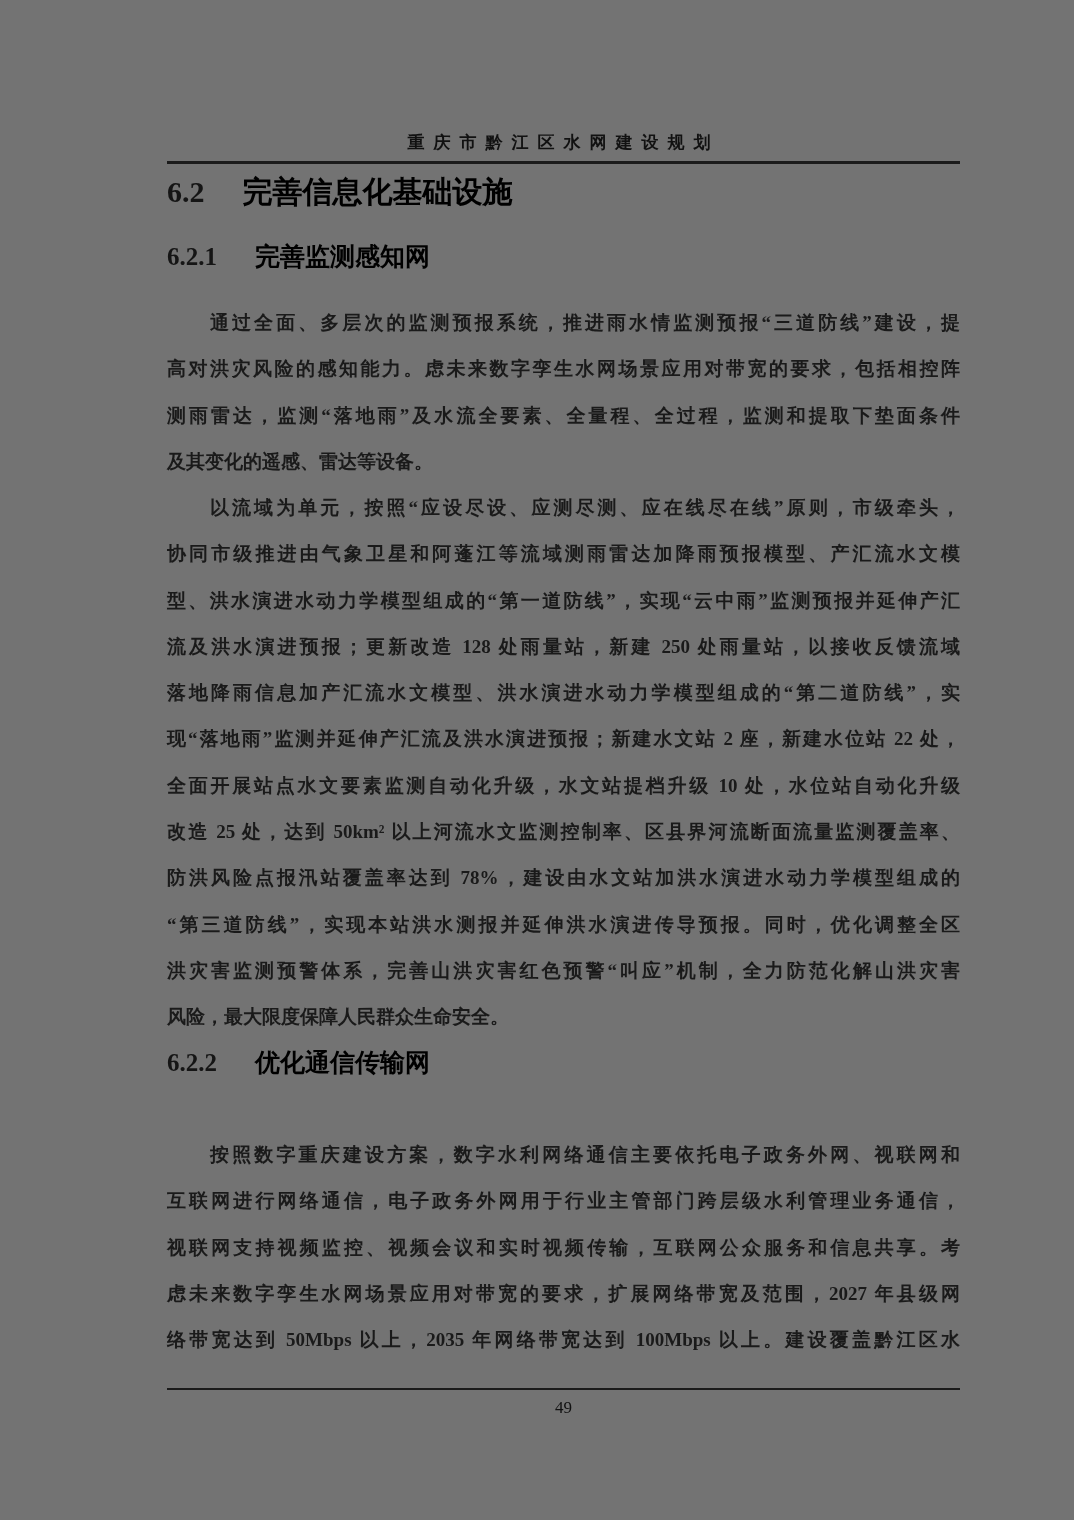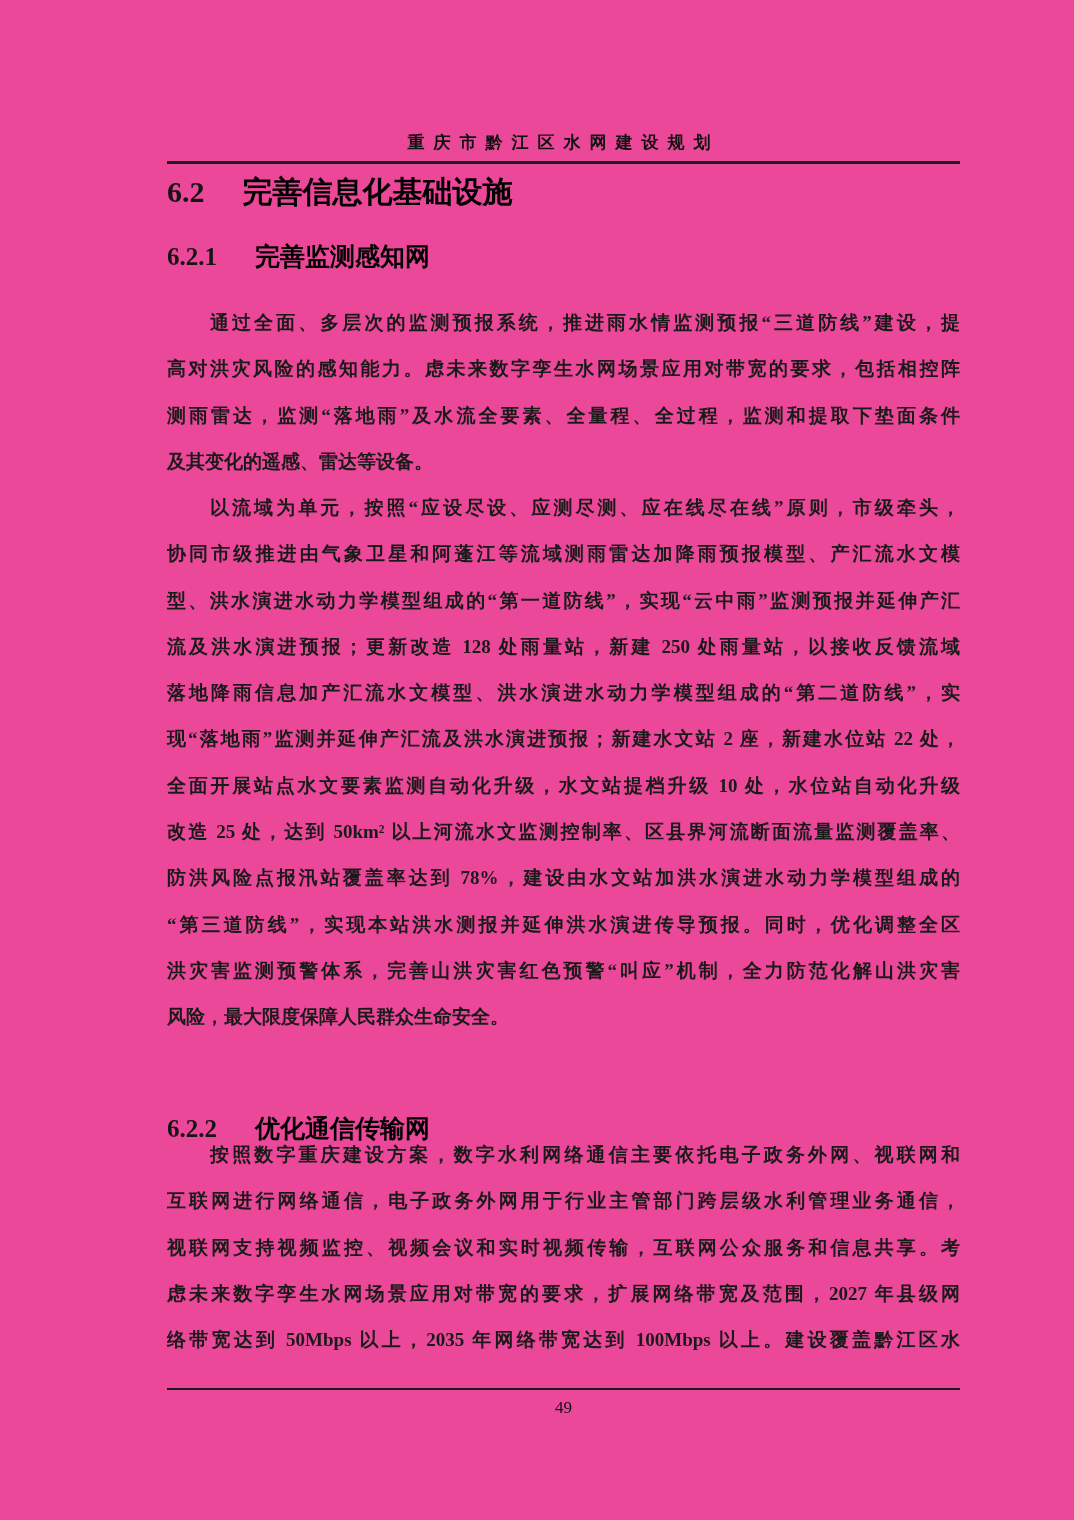--- a/index.html
+++ b/index.html
@@ -1,20 +1,20 @@
 <!DOCTYPE html>
 <html><head>
 <meta charset="utf-8">
 <style>
   html, body { margin: 0; padding: 0; background: #ffffff; }
   .page {
     position: relative;
     width: 1074px;
     height: 1520px;
-    background: #ec4899;
+    background: #737373;
     overflow: hidden;
     font-family: "Liberation Serif", "DejaVu Serif", serif;
     color: #151515;
   }
   .textblock { position: absolute; left: 167px; width: 793px; }
 
   
   .header-title {
     top: 130px;
     text-align: center;
@@ -32,21 +32,21 @@
   }
 
   
   .h1 {
     top: 174px;
     font-size: 30px;
     line-height: 36px;
     white-space: nowrap;
   }
   .h2-1 { top: 240px; }
-  .h2-2 { top: 1112px; }
+  .h2-2 { top: 1046px; }
   .h2 {
     font-size: 25px;
     line-height: 32px;
     white-space: nowrap;
   }
   .hnum {
     font-family: "Liberation Serif", "DejaVu Serif", serif;
     font-weight: 700;
     padding-right: 10px;
   }

